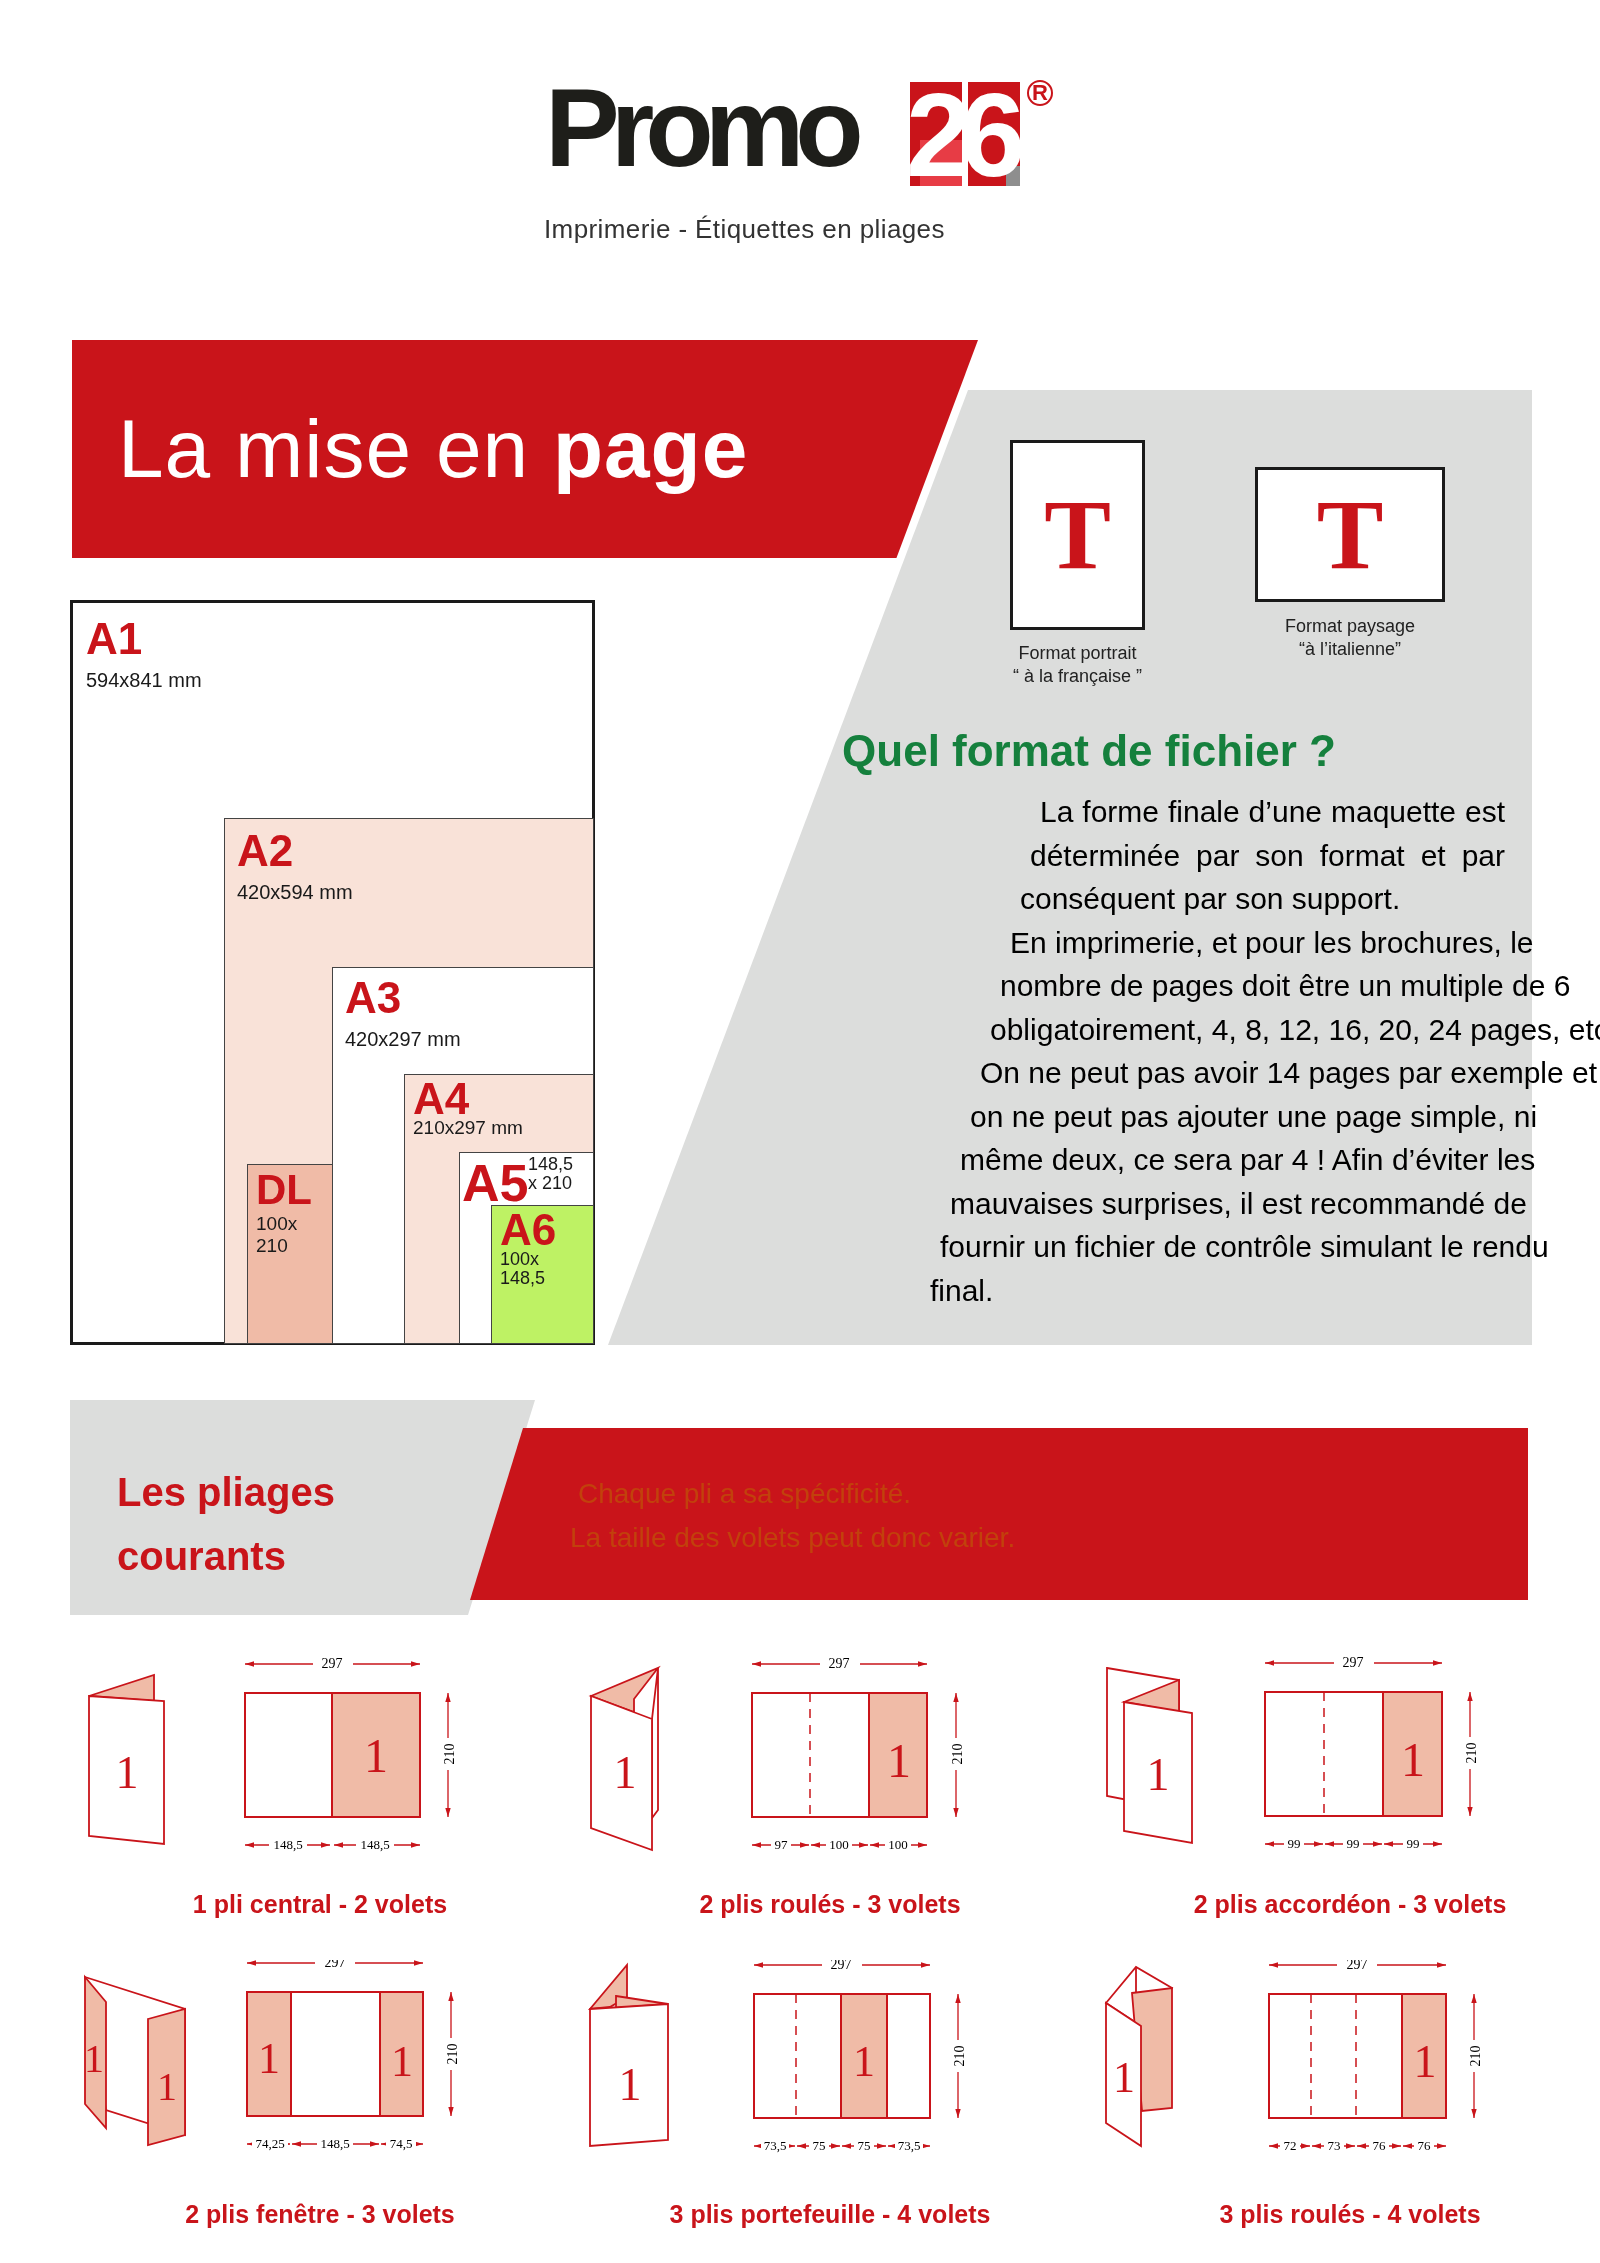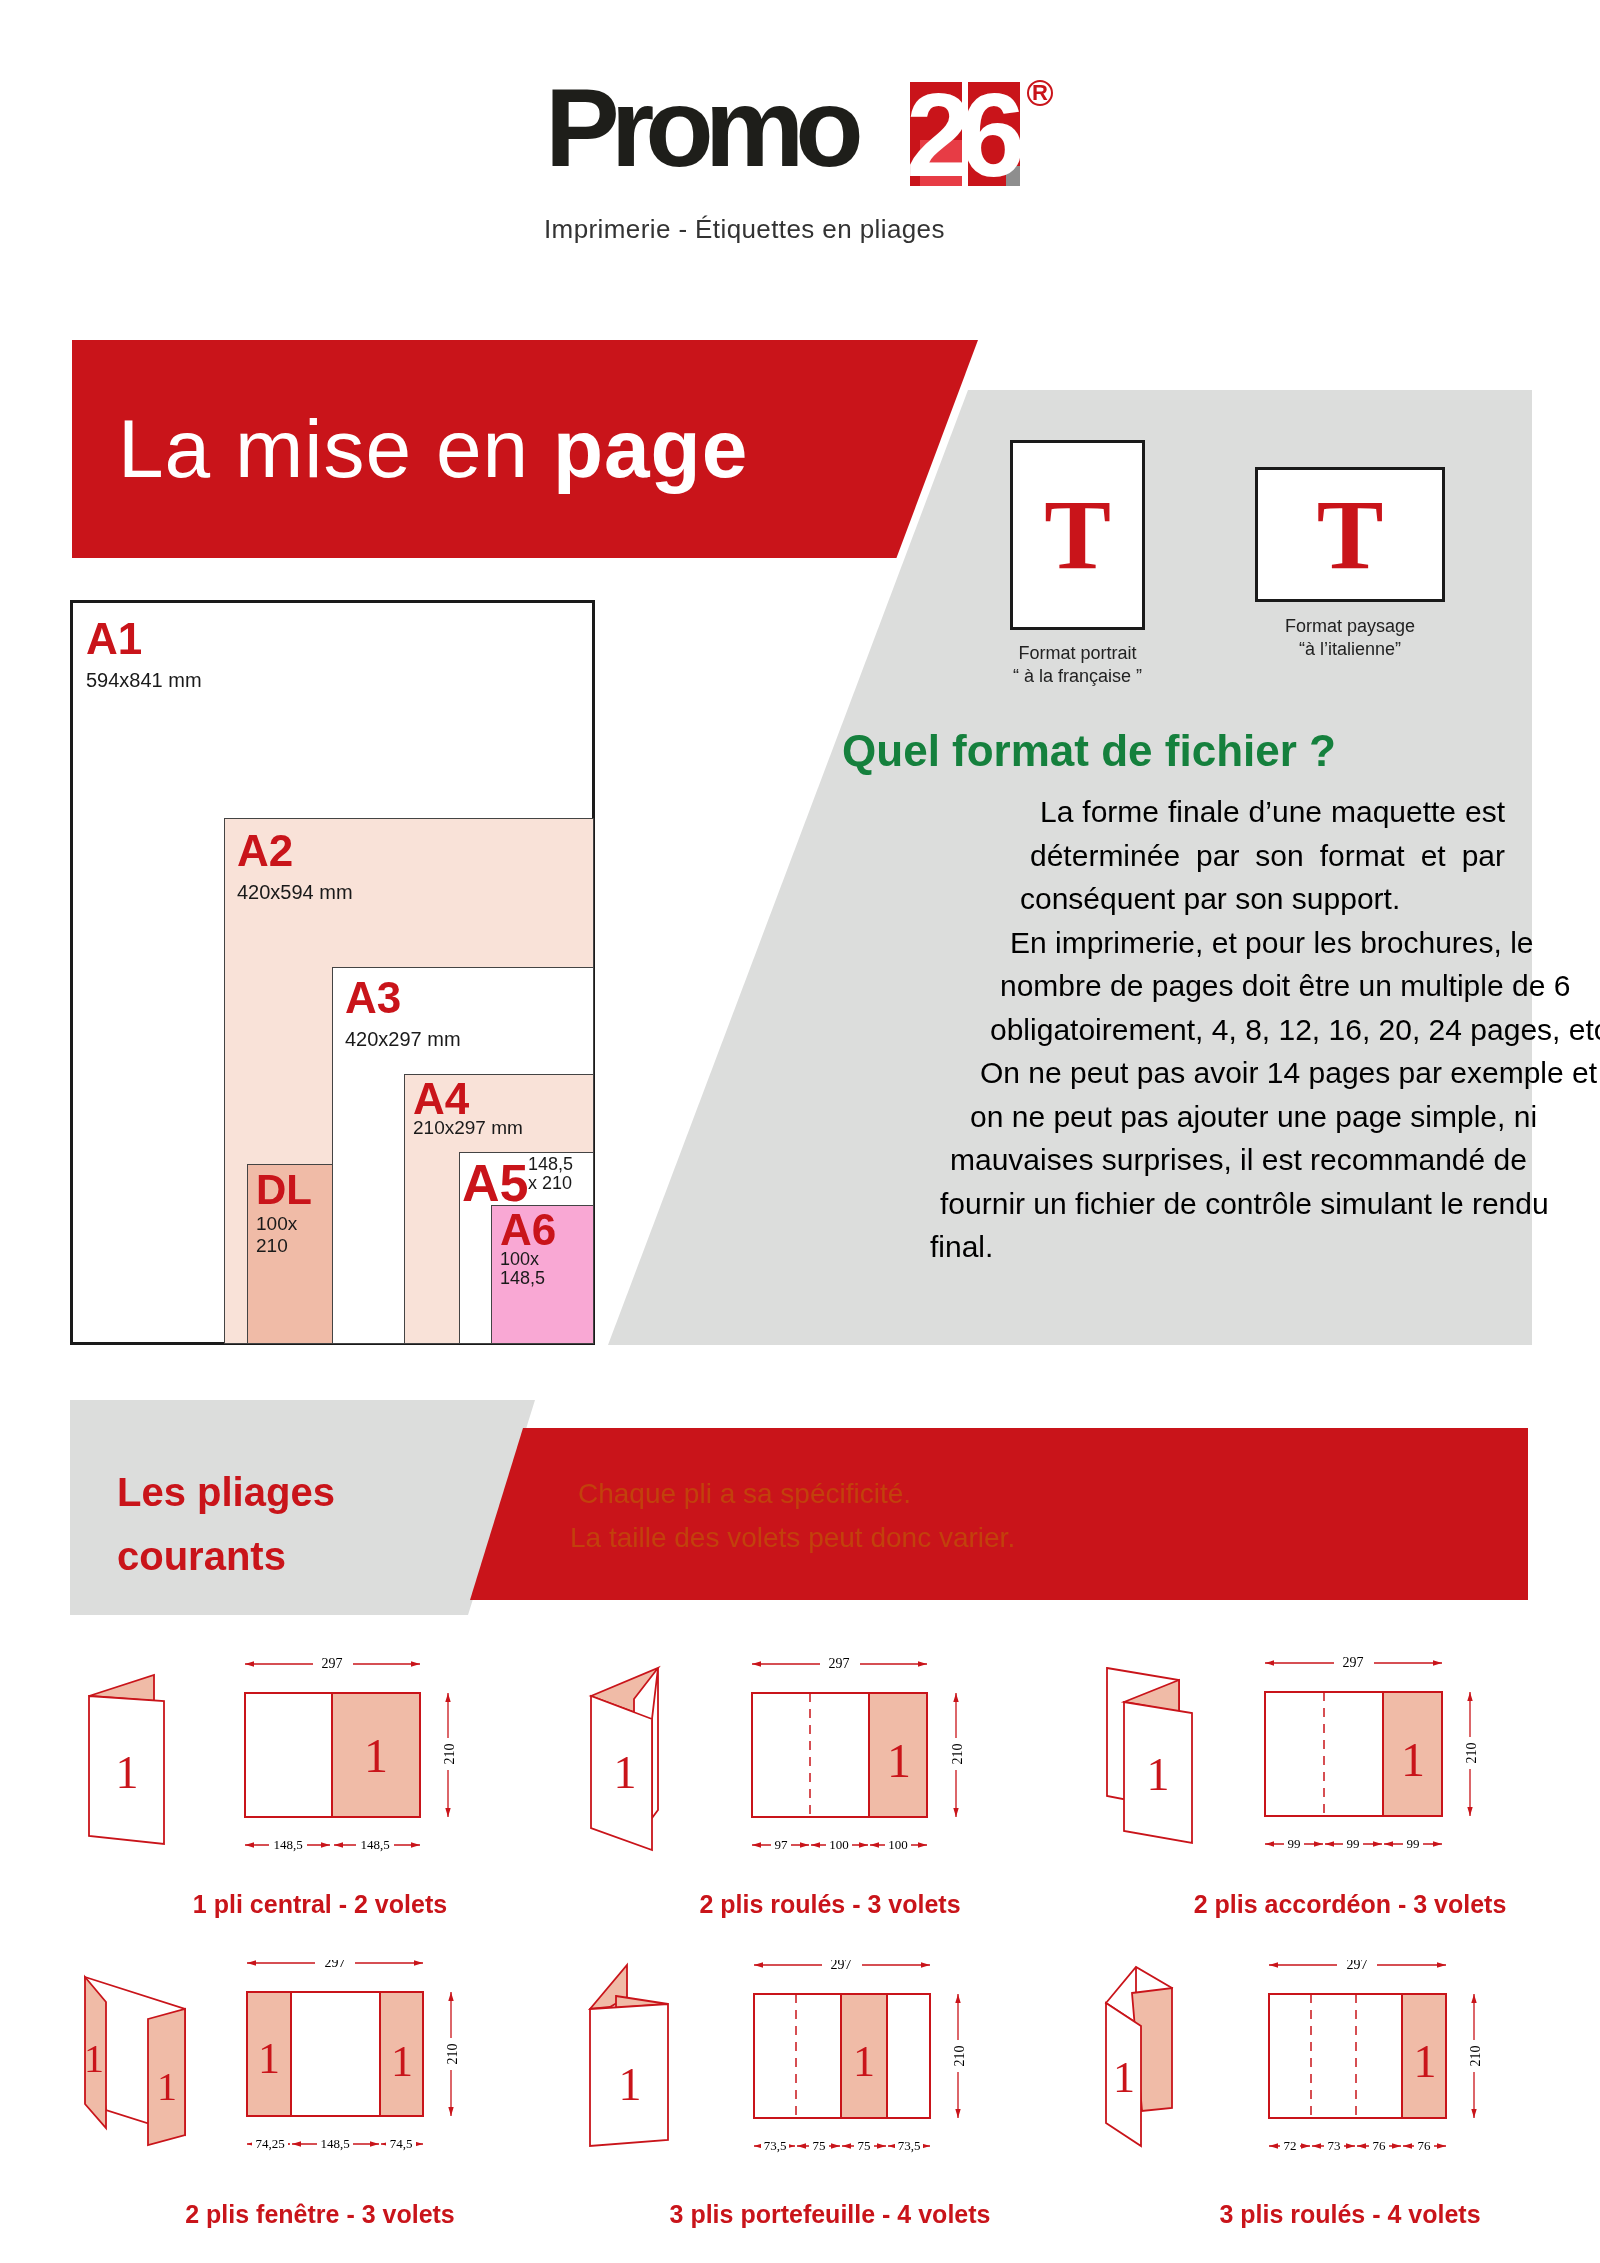--- a/index.html
+++ b/index.html
@@ -100,21 +100,21 @@
   <div class="paper" style="left:331px;top:471px;width:190px;height:270px;background:#f9e2d8;">
     <div class="pname" style="left:8px;top:2px;font-size:44px;">A4</div>
     <div class="pdim" style="left:8px;top:42px;font-size:19px;">210x297 mm</div>
   </div>
 
   <div class="paper" style="left:386px;top:549px;width:135px;height:192px;background:#ffffff;">
     <div class="pname" style="left:2px;top:4px;font-size:52px;">A5</div>
     <div class="pdim" style="left:68px;top:2px;font-size:18px;line-height:1.05;"><span>148,5</span><br><span>x 210</span></div>
   </div>
 
-  <div class="paper" style="left:418px;top:602px;width:103px;height:139px;background:#f9a8d4;">
+  <div class="paper" style="left:418px;top:602px;width:103px;height:139px;background:#bef264;">
     <div class="pname" style="left:8px;top:2px;font-size:44px;">A6</div>
     <div class="pdim" style="left:8px;top:44px;font-size:18px;line-height:1.05;"><span>100x</span><br><span>148,5</span></div>
   </div>
 </div>
 
 <div class="orient" style="left:1010px;top:440px;width:135px;height:190px;">
   <span class="T">T</span>
 </div>
 <div class="orient-cap" style="left:985px;top:642px;width:185px;">
   <span>Format portrait</span><br><span>“ à la française ”</span>
@@ -129,20 +129,21 @@
 <h2 class="q-title">Quel format de fichier ?</h2>
 <div class="q-body">
   <span class="q-line" style="margin-left:335px;">La forme finale d’une maquette est</span>
   <span class="q-line" style="margin-left:325px;">déterminée par son format et par</span>
   <span class="q-line last" style="margin-left:315px;">conséquent par son support.</span>
   <span class="q-line" style="margin-left:305px;">En imprimerie, et pour les brochures, le</span>
   <span class="q-line" style="margin-left:295px;">nombre de pages doit être un multiple de 6</span>
   <span class="q-line" style="margin-left:285px;">obligatoirement, 4, 8, 12, 16, 20, 24 pages, etc.</span>
   <span class="q-line" style="margin-left:275px;">On ne peut pas avoir 14 pages par exemple et</span>
   <span class="q-line" style="margin-left:265px;">on ne peut pas ajouter une page simple, ni</span>
+  <span class="q-line" style="margin-left:255px;">même deux, ce sera par 4 !  Afin d’éviter les</span>
   <span class="q-line" style="margin-left:245px;">mauvaises surprises, il est recommandé de</span>
   <span class="q-line" style="margin-left:235px;">fournir un fichier de contrôle simulant le rendu</span>
   <span class="q-line last" style="margin-left:225px;">final.</span>
 </div>
 
 <h2 class="pl-title"><span>Les pliages</span><br><span>courants</span></h2>
 <div class="pl-sub">
   <span style="margin-left:8px;">Chaque pli a sa spécificité.</span><br><span>La taille des volets peut donc varier.</span>
 </div>
 

